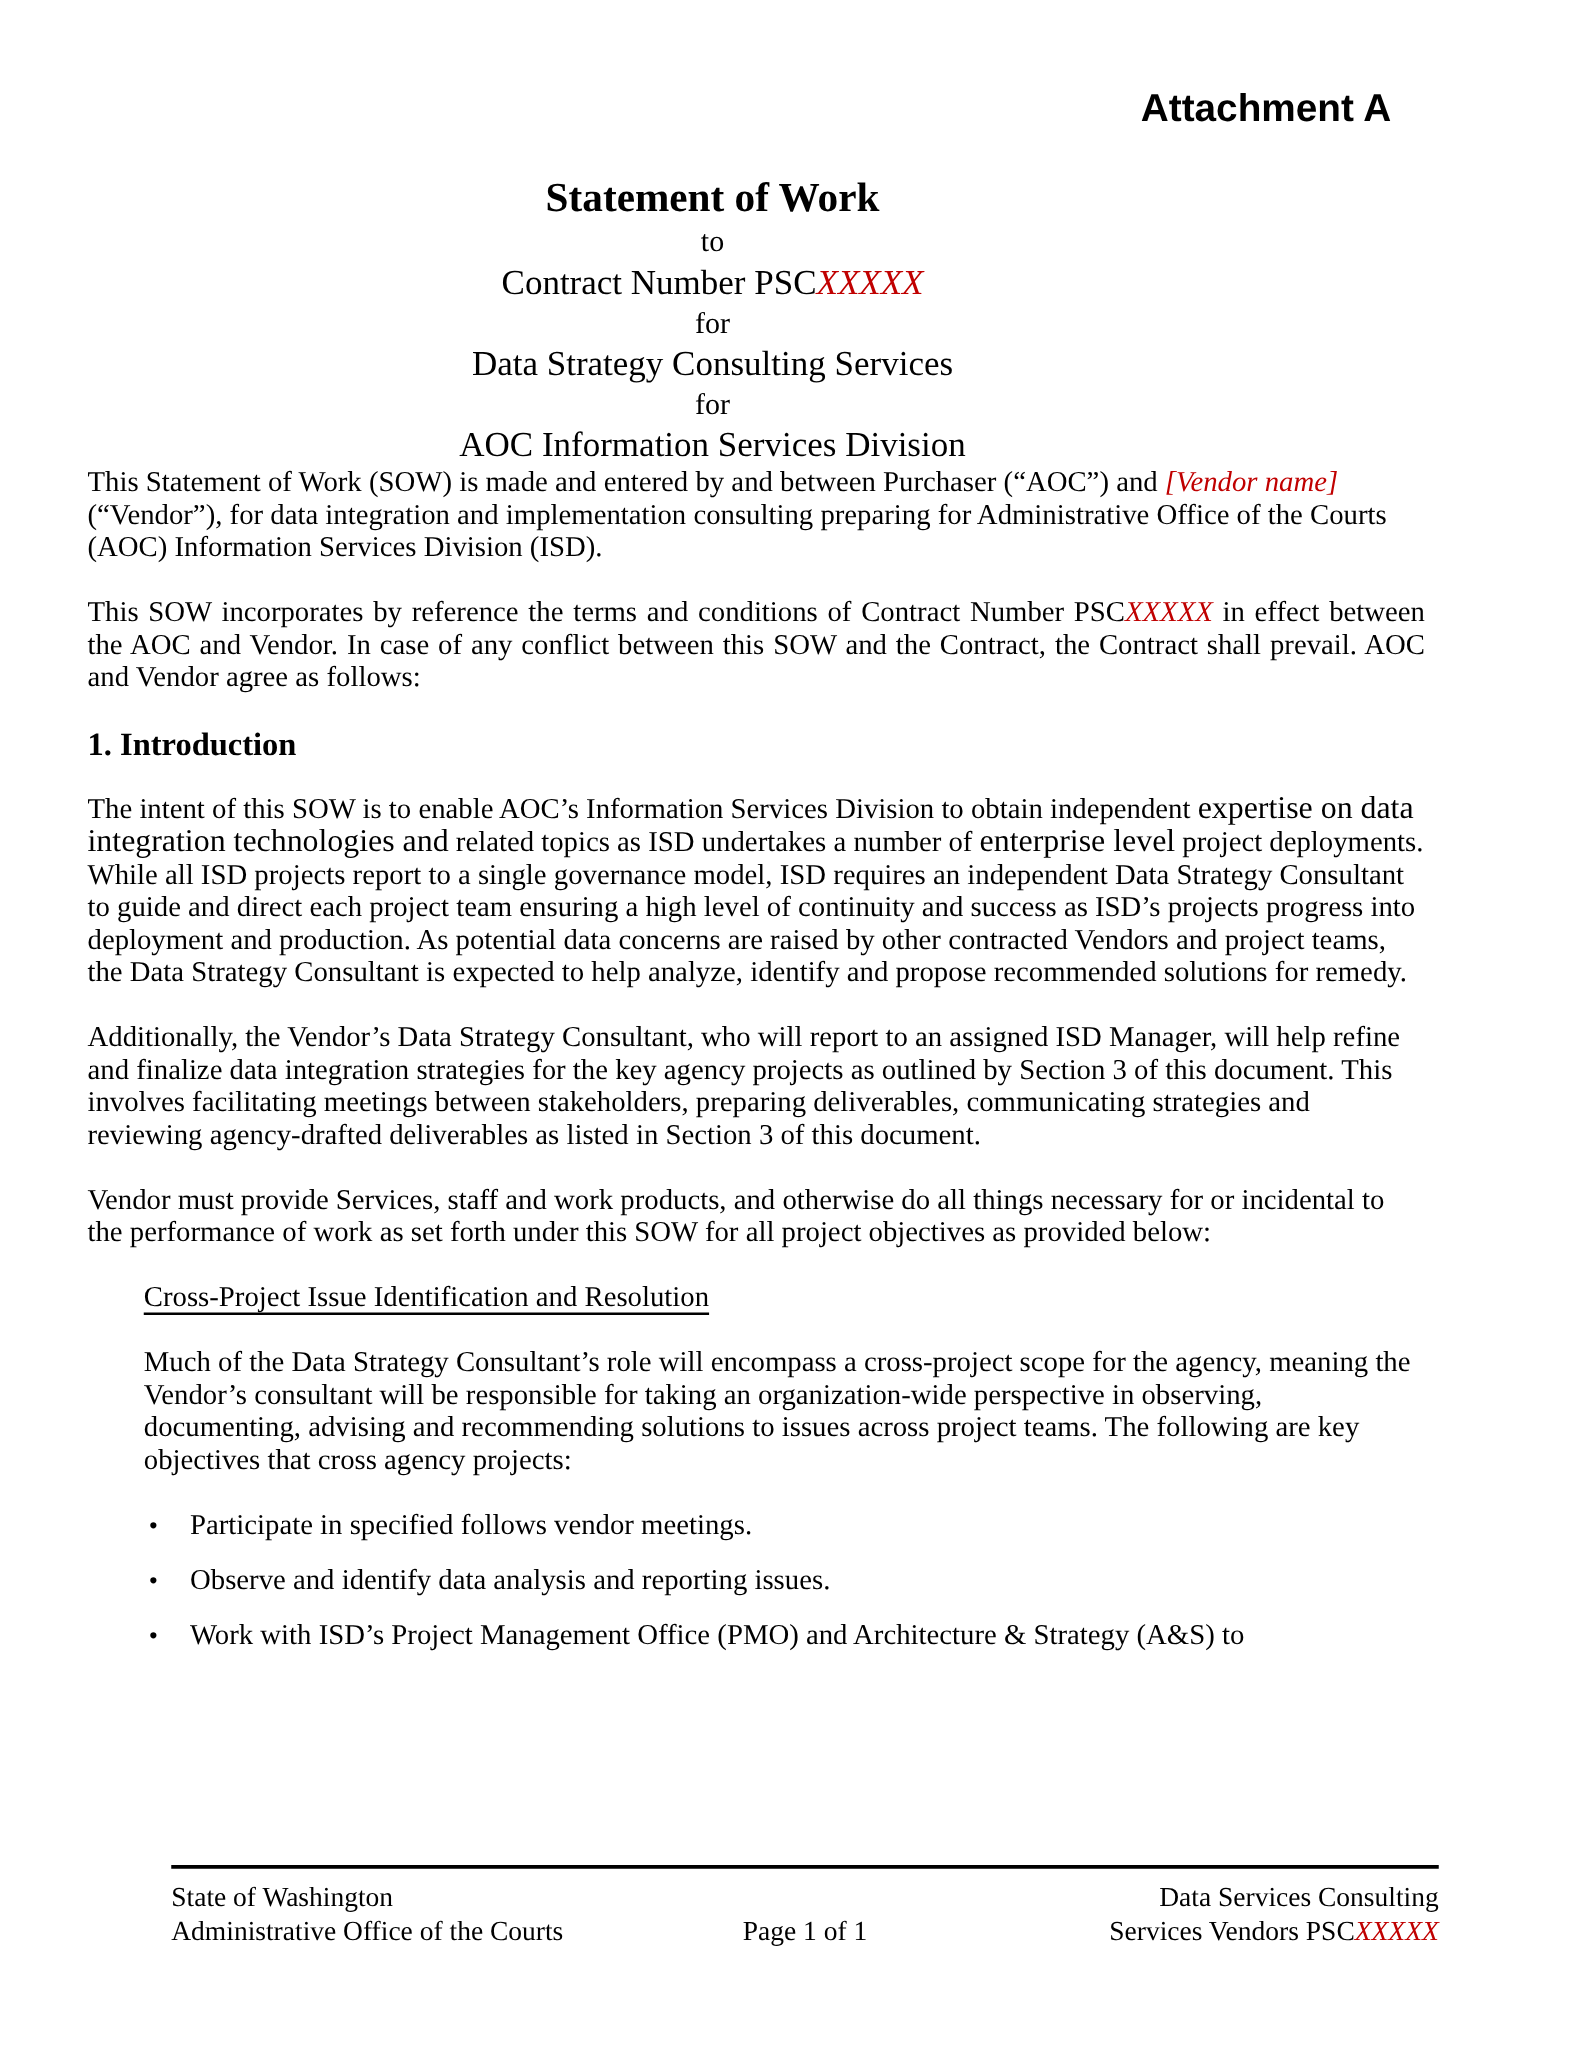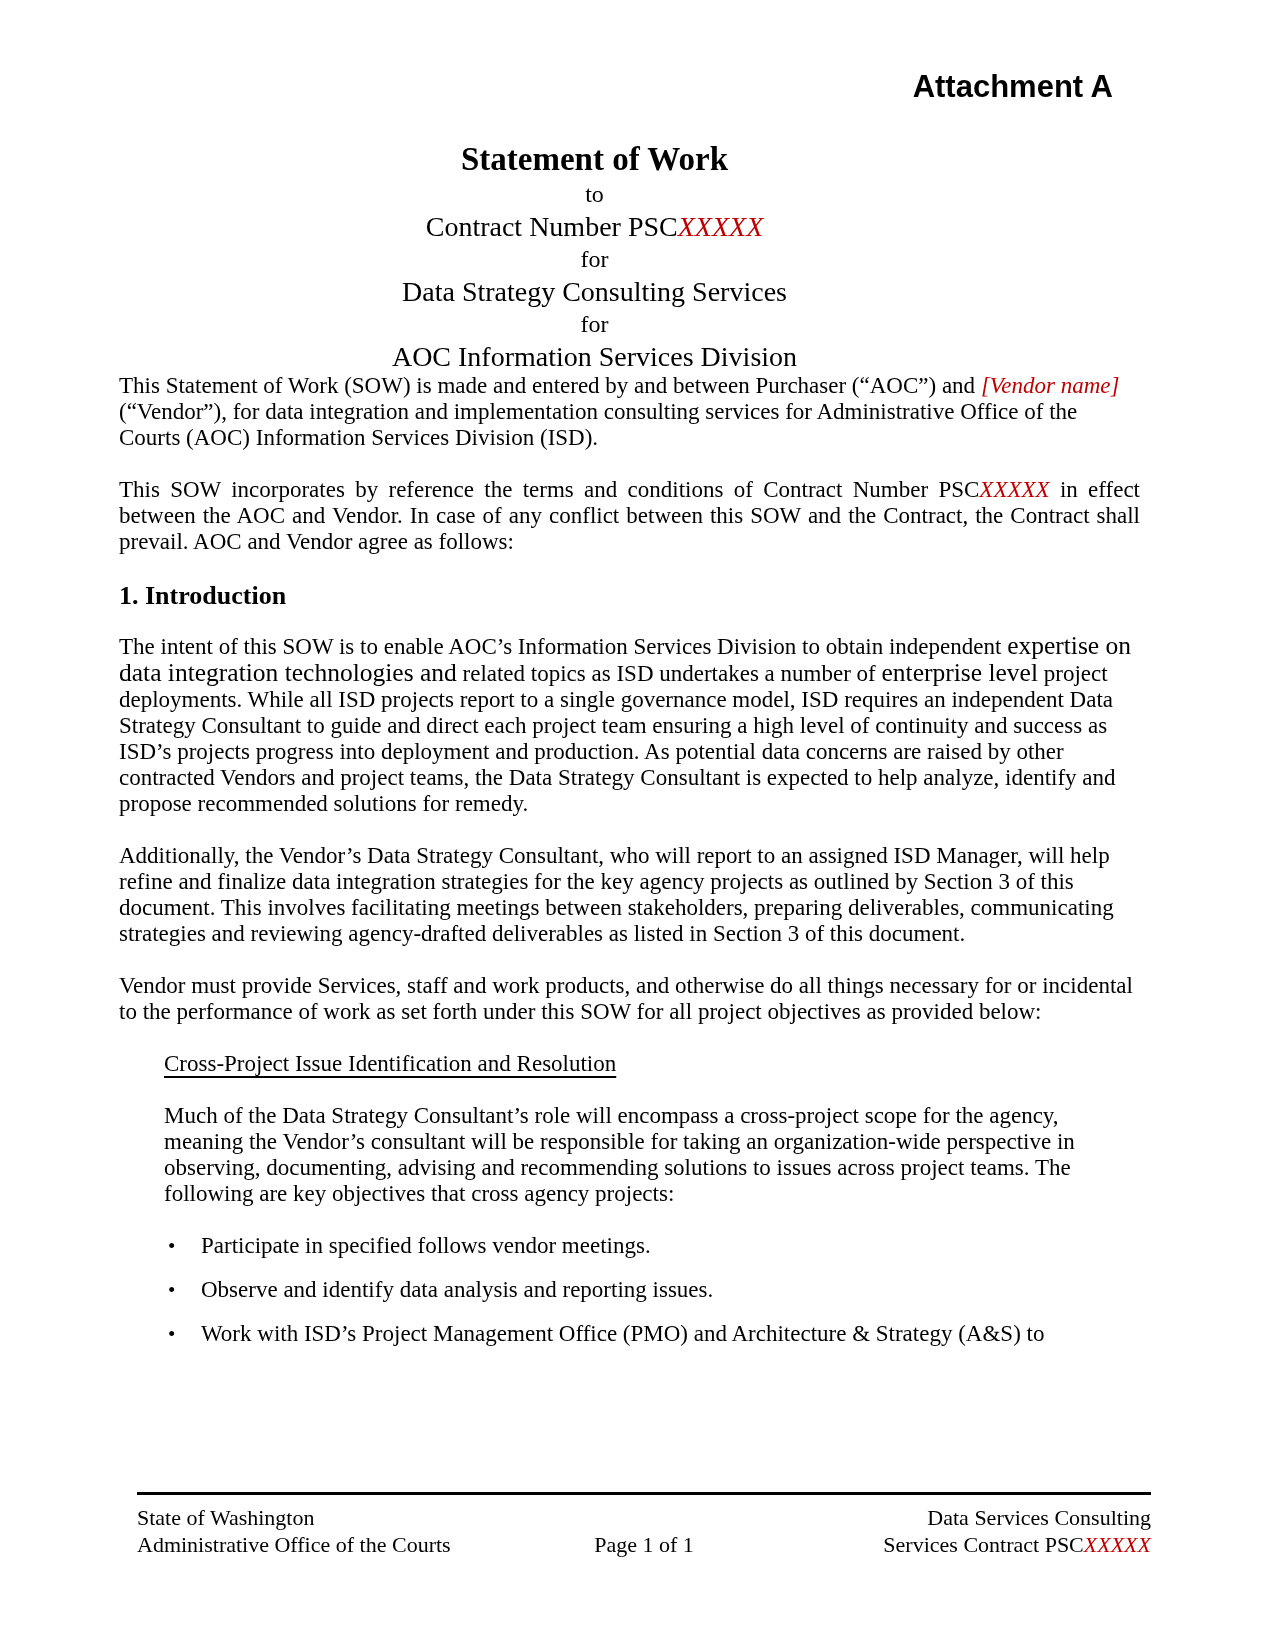--- a/index.html
+++ b/index.html
@@ -11,21 +11,21 @@
     color: var(--ink);
     font-family: "Liberation Serif", "DejaVu Serif", serif;
     font-size: 23px;
     line-height: 26px;
     position: relative;
     overflow: hidden;
   }
   .page {
     position: relative;
     width: 1275px; height: 1562px;
-    padding: 70px 135px 0 119px;
+    padding: 70px 135px 0 70px;
   }
   .attachment {
     font-family: "Liberation Sans", "DejaVu Sans", sans-serif;
     font-weight: bold;
     font-size: 31px;
     line-height: 34px;
     text-align: right;
     margin-right: 27px;
   }
   .title-block {
@@ -101,21 +101,21 @@
   <div class="title-block">
     <div class="doc-title">Statement of Work</div>
     <div class="subtitle-sm">to</div>
     <div class="subtitle"><span>Contract Number PSC</span><span class="seg-red">XXXXX</span></div>
     <div class="subtitle-sm">for</div>
     <div class="subtitle">Data Strategy Consulting Services</div>
     <div class="subtitle-sm">for</div>
     <div class="subtitle">AOC Information Services Division</div>
   </div>
 
-  <p class="body-p gap-top-lg"><span>This Statement of Work (SOW) is made and entered by and between Purchaser (“AOC”) and </span><span class="seg-red">[Vendor name]</span><span> (“Vendor”), for data integration and implementation consulting services for Administrative Office of the Courts (AOC) Information Services Division (ISD).</span></p>
+  <p class="body-p gap-top-lg"><span>This Statement of Work (SOW) is made and entered by and between Purchaser (“AOC”) and </span><span class="seg-red">[Vendor name]</span><span> (“Vendor”), for data integration and implementation consulting preparing for Administrative Office of the Courts (AOC) Information Services Division (ISD).</span></p>
 
   <p class="body-p justify"><span>This SOW incorporates by reference the terms and conditions of Contract Number PSC</span><span class="seg-red">XXXXX</span><span> in effect between the AOC and Vendor. In case of any conflict between this SOW and the Contract, the Contract shall prevail. AOC and Vendor agree as follows:</span></p>
 
   <h2 class="sec-heading">1. Introduction</h2>
 
   <p class="body-p"><span>The intent of this SOW is to enable AOC’s Information Services Division to obtain independent </span><span class="seg-big">expertise on data integration technologies and</span><span> related topics as ISD undertakes a number of </span><span class="seg-big">enterprise level</span><span> project deployments. While all ISD projects report to a single governance model, ISD requires an independent Data Strategy Consultant to guide and direct each project team ensuring a high level of continuity and success as ISD’s projects progress into deployment and production. As potential data concerns are raised by other contracted Vendors and project teams, the Data Strategy Consultant is expected to help analyze, identify and propose recommended solutions for remedy.</span></p>
 
   <p class="body-p">Additionally, the Vendor’s Data Strategy Consultant, who will report to an assigned ISD Manager, will help refine and finalize data integration strategies for the key agency projects as outlined by Section 3 of this document. This involves facilitating meetings between stakeholders, preparing deliverables, communicating strategies and reviewing agency-drafted deliverables as listed in Section 3 of this document.</p>
 
 
@@ -143,17 +143,17 @@
     </div>
   </div>
 
   <div class="footer">
     <div class="footer-grid">
       <div class="fcell-left">State of Washington</div>
       <div class="fcell-center"></div>
       <div class="fcell-right">Data Services Consulting</div>
       <div class="fcell-left">Administrative Office of the Courts</div>
       <div class="fcell-center">Page 1 of 1</div>
-      <div class="fcell-right"><span>Services Contract PSC</span><span class="seg-red">XXXXX</span></div>
+      <div class="fcell-right"><span>Services Vendors PSC</span><span class="seg-red">XXXXX</span></div>
     </div>
   </div>
 
 </div>
 
 </body></html>

